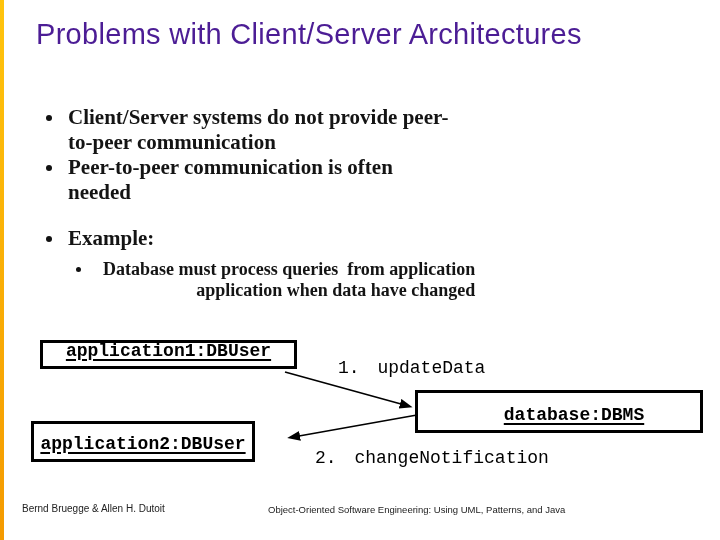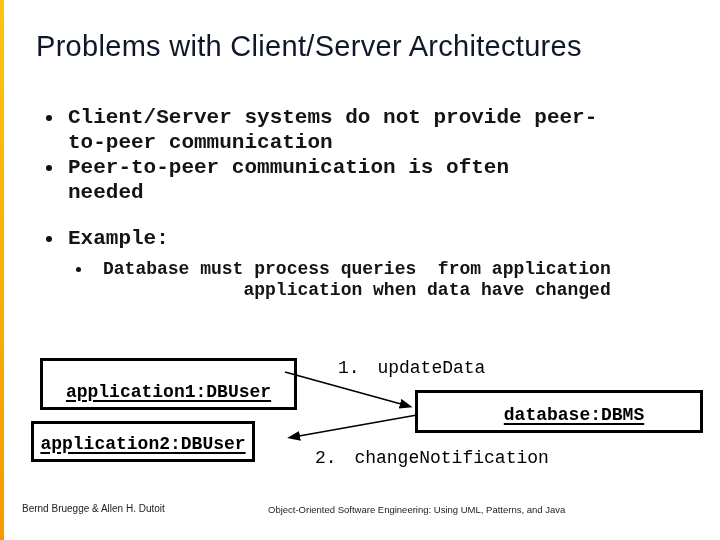--- a/index.html
+++ b/index.html
@@ -5,43 +5,43 @@
   html,body{margin:0;padding:0;background:#888;}
   .slide{
     position:relative;width:720px;height:540px;background:#ffffff;
     overflow:hidden;font-family:"Liberation Sans",sans-serif;color:#141414;
   }
   .accent-bar{
     position:absolute;left:0;top:0;width:4px;height:540px;
     background:linear-gradient(#ffc40d,#f49a00);
   }
   .title{
-    position:absolute;left:36px;top:28px;width:660px;
+    position:absolute;left:36px;top:16px;width:660px;
     font-family:"Liberation Sans",sans-serif;font-size:29px;font-weight:400;
-    color:#0f172a;letter-spacing:0.3px;line-height:36px;white-space:nowrap;
+    color:#4c1d95;letter-spacing:0.3px;line-height:36px;white-space:nowrap;
   }
   .bullet{position:absolute;display:flex;align-items:flex-start;}
   .dot{flex:0 0 auto;border-radius:50%;background:#111;}
   .dot.l1{width:6px;height:6px;margin-top:10px;margin-right:16px;}
   .dot.l2{width:5px;height:5px;margin-top:8px;margin-right:22px;}
-  .btext{font-family:Liberation Mono, monospace;font-weight:bold;color:#141414;}
+  .btext{font-family:Liberation Serif, serif;font-weight:bold;color:#141414;}
   .btext.l1{font-size:21px;line-height:25px;}
   .btext.l2{font-size:18px;line-height:21px;text-align:right;}
   .line{white-space:pre;}
   .obj-box{
     position:absolute;border:3px solid #000;background:#fff;box-sizing:border-box;
     display:flex;align-items:flex-end;justify-content:center;
     font-family:"Liberation Mono","DejaVu Sans Mono",monospace;
     font-weight:bold;font-size:18px;color:#000;
   }
   .obj-box .obj-label{
     text-decoration:underline;text-decoration-thickness:2px;text-underline-offset:3px;
     padding-bottom:5px;white-space:pre;
   }
-  .box-app1{left:40px;top:358px;width:257px;height:52px;}
+  .box-app1{left:40px;top:340px;width:257px;height:29px;}
   .box-db{left:415px;top:390px;width:288px;height:43px;padding-left:30px;}
   .box-app2{left:31px;top:421px;width:224px;height:41px;}
   .msg-label{
     position:absolute;font-family:"Liberation Mono","DejaVu Sans Mono",monospace;
     font-weight:normal;font-size:18px;color:#000;white-space:pre;word-spacing:7px;
   }
   .msg1{left:338px;top:358px;}
   .msg2{left:315px;top:448px;}
   .overlay{position:absolute;left:0;top:0;pointer-events:none;}
   .footer-text{

